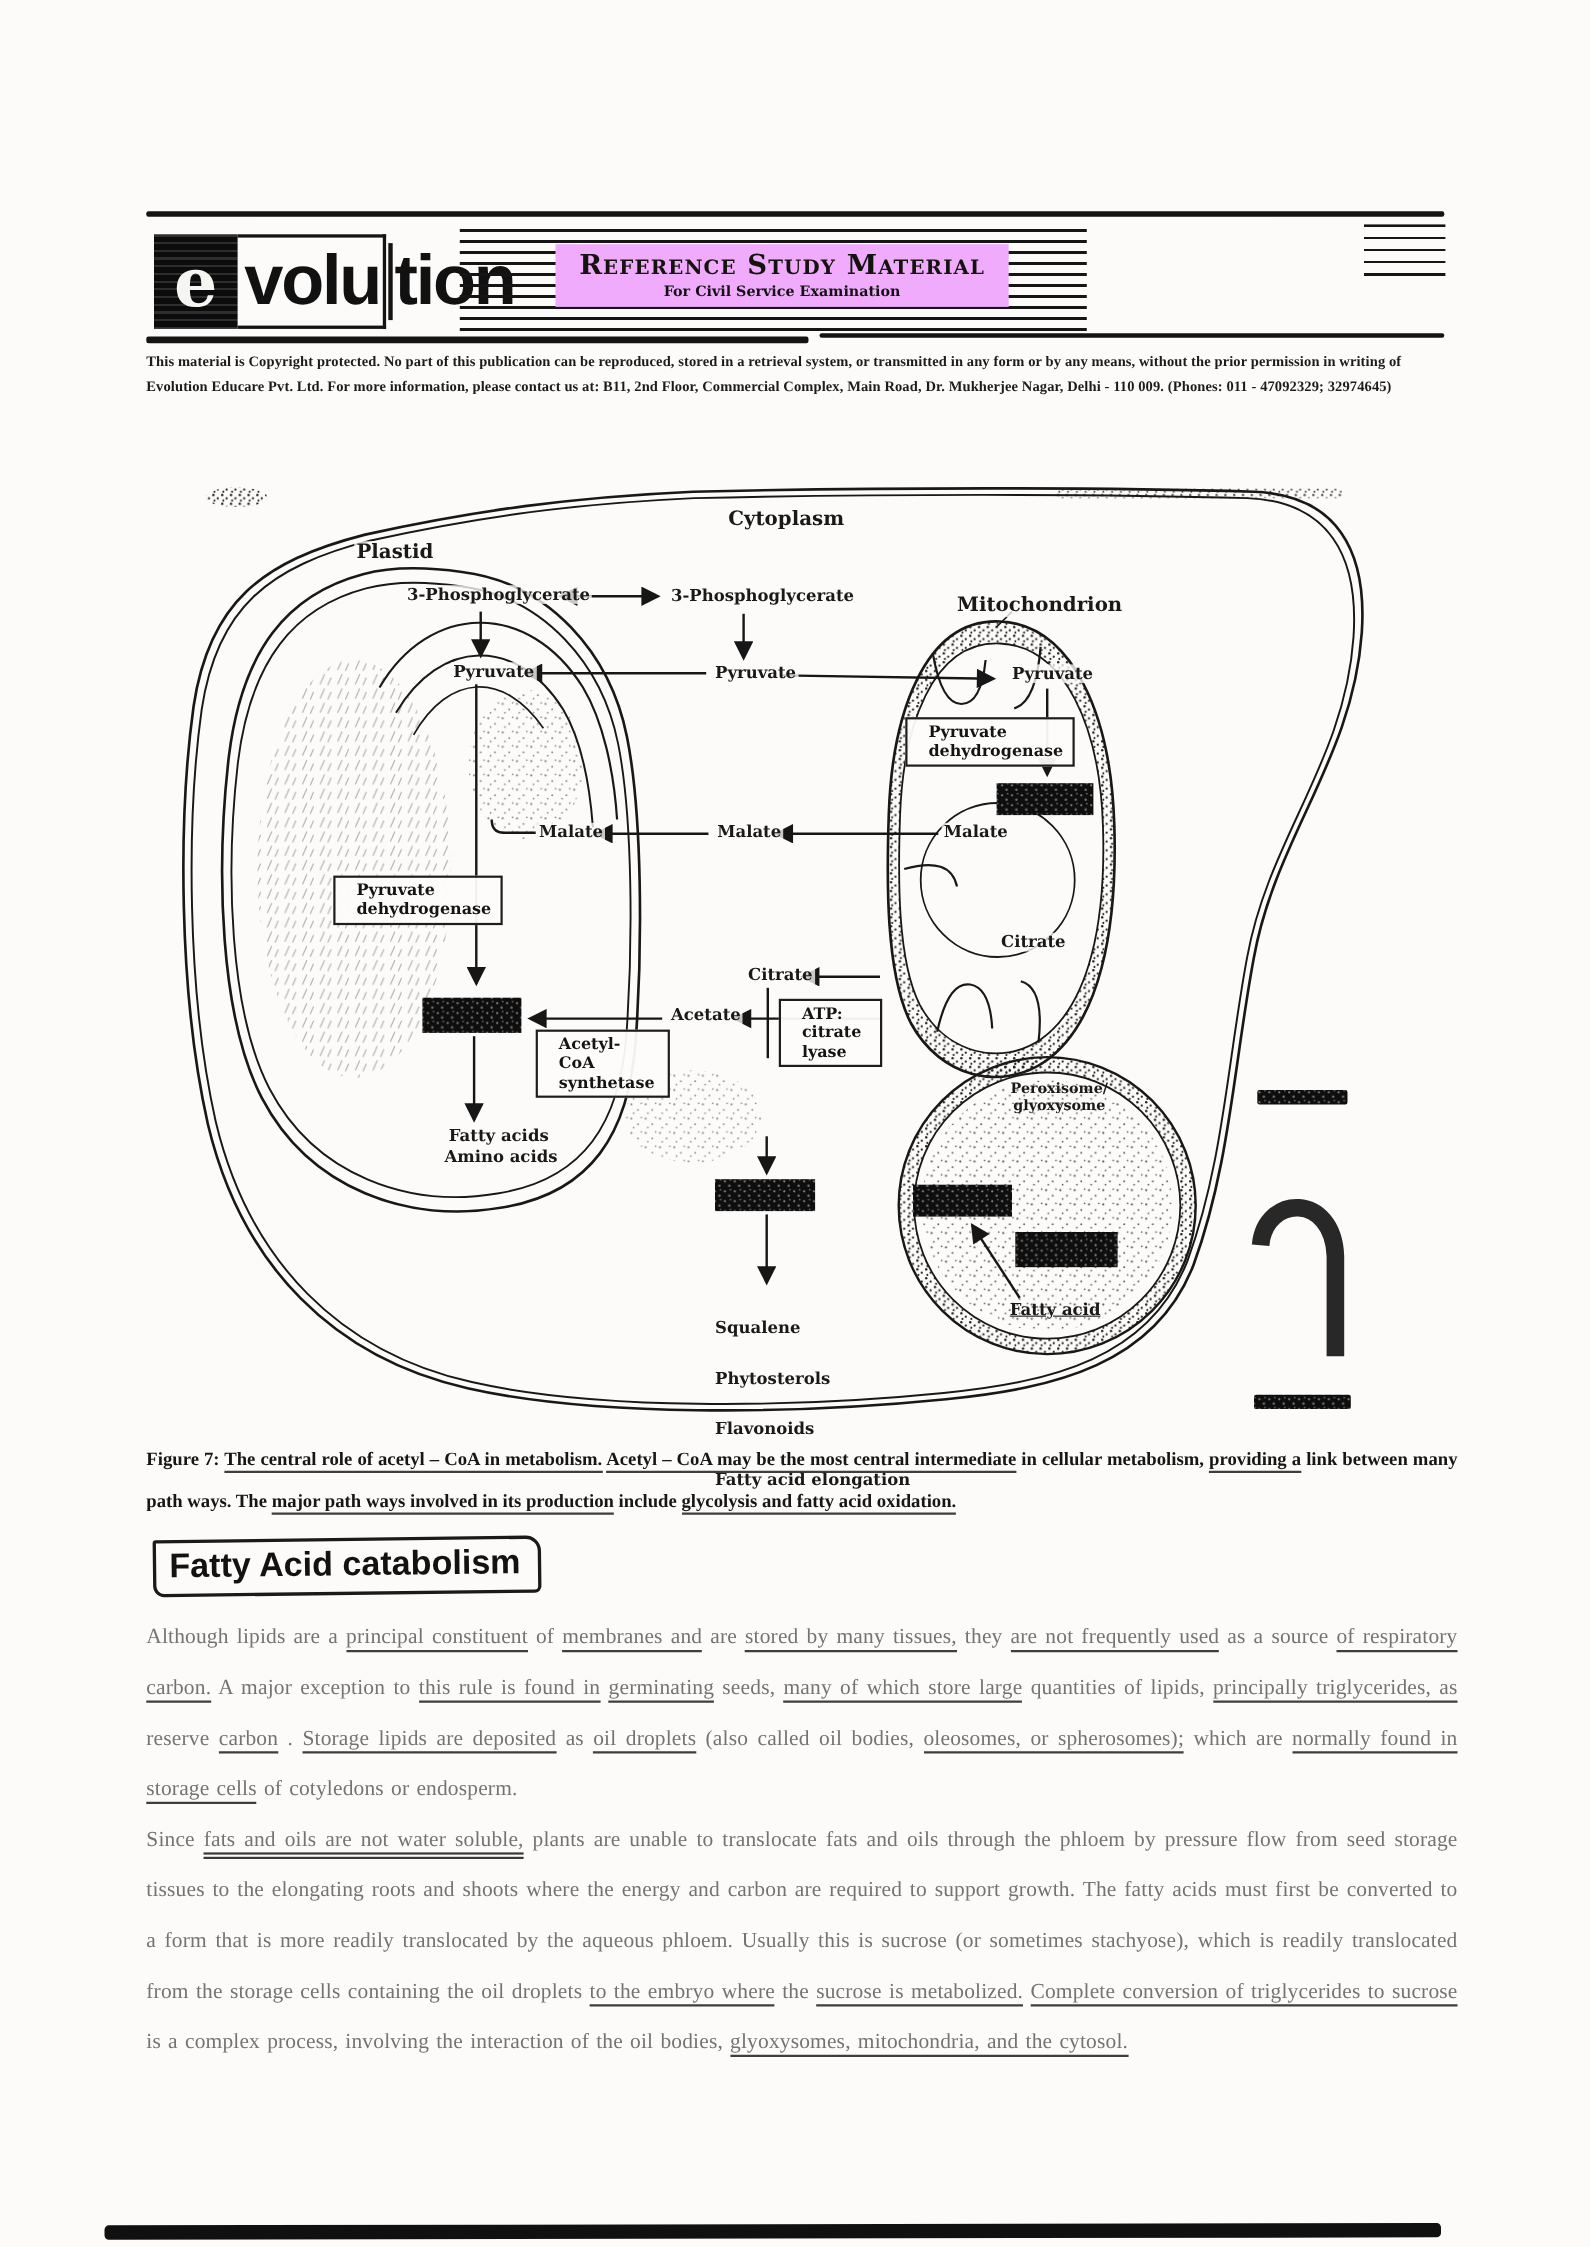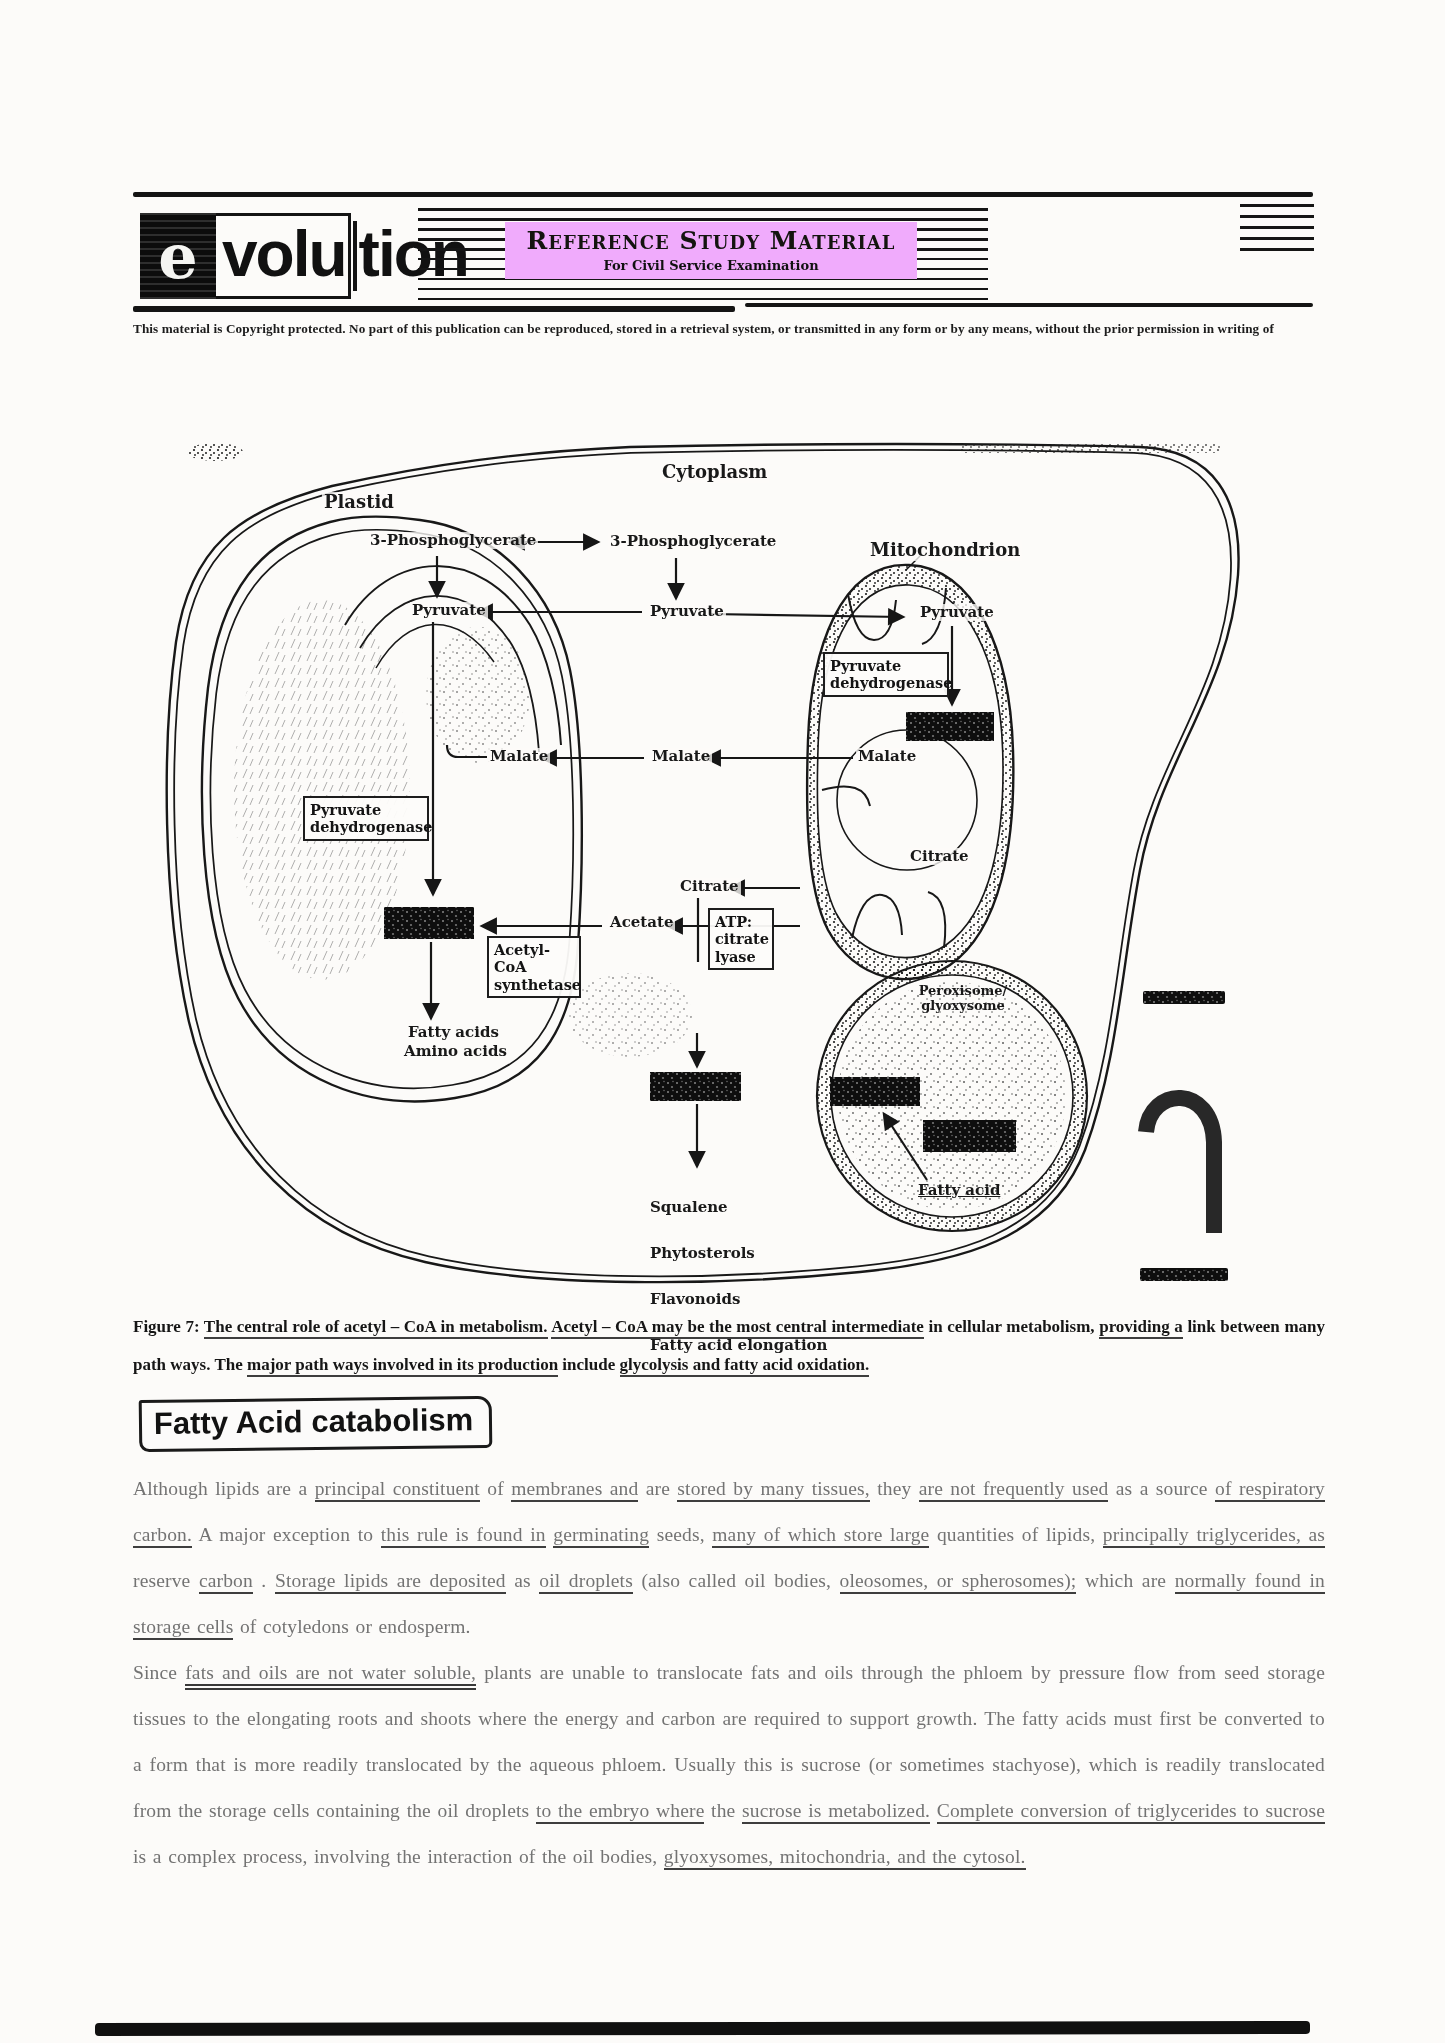--- a/index.html
+++ b/index.html
@@ -23,21 +23,21 @@
   #hdr-title-wrap{position:absolute;left:505px;top:222px;width:400px;background:#f0abfc;text-align:center;padding:4px 6px 6px;}
   #hdr-title{font:bold 25px "DejaVu Serif",serif;font-variant:small-caps;letter-spacing:1px;color:#14140f;}
   #hdr-sub{font:bold 13px "DejaVu Serif",serif;margin-top:3px;color:#111;}
   #copyright{position:absolute;left:133px;top:318px;width:1185px;font:bold 13.2px/22px "Liberation Serif",serif;
       color:#1c1c1c;letter-spacing:.1px;}
   
   .lbl{position:absolute;font:bold 15px/1.15 "DejaVu Serif",serif;color:#191919;white-space:nowrap;
        background:rgba(252,251,249,.78);padding:0 2px;}
   .lbl.big{font-size:18px;}
   .enz{position:absolute;border:2.5px solid #1d1d1d;background:rgba(253,252,250,.95);
-       font:bold 14.5px/1.2 "DejaVu Serif",serif;color:#141414;padding:3px 5px;}
+       font:bold 14.5px/1.2 "DejaVu Serif",serif;color:#141414;padding:3px 19px;}
   .prodlist div{font:bold 15px/22px "DejaVu Serif",serif;color:#191919;white-space:nowrap;margin-top:24px;}
   
   #caption{position:absolute;left:133px;top:1308px;width:1192px;font:bold 17px/38px "Liberation Serif",serif;
       color:#161616;text-align:justify;}
   #heading{position:absolute;left:139px;top:1398px;display:inline-block;border:3.5px solid #1a1a1a;
       border-radius:3px 14px 6px 10px;padding:3px 16px 7px 12px;transform:rotate(-0.7deg);
       font:bold 31px "Liberation Sans",sans-serif;color:#121212;background:rgba(252,251,249,.9);}
   .para{position:absolute;left:133px;width:1192px;font:19.5px/46px "Liberation Serif",serif;
       color:#737373;text-align:justify;letter-spacing:.15px;word-spacing:1.5px;}
   #para1{top:1466px;} #para2{top:1650px;}
@@ -65,20 +65,21 @@
   <div id="hdr-band"></div>
   <div id="hdr-band-r"></div>
   <div id="hdr-title-wrap">
     <div id="hdr-title">Reference Study Material</div>
     <div id="hdr-sub">For Civil Service Examination</div>
   </div>
   <div class="rule" style="left:133px;top:306px;width:602px;height:6px;"></div>
   <div class="rule" style="left:745px;top:303px;width:568px;height:4px;"></div>
   <div id="copyright">
     <div>This material is Copyright protected. No part of this publication can be reproduced, stored in a retrieval system, or transmitted in any form or by any means, without the prior permission in writing of</div>
+    <div>Evolution Educare Pvt. Ltd. For more information, please contact us at: B11, 2nd Floor, Commercial Complex, Main Road, Dr. Mukherjee Nagar, Delhi - 110 009. (Phones: 011 - 47092329; 32974645)</div>
   </div>
 
   <svg width="1445" height="2043" viewBox="0 0 1445 2043">
     <defs>
       <marker id="ah" viewBox="0 0 10 10" refX="8.5" refY="5" markerWidth="9" markerHeight="8" orient="auto-start-reverse">
         <path d="M0,0 L10,5 L0,10 z" fill="#161616"></path>
       </marker>
       <pattern id="stip" width="13" height="13" patternUnits="userSpaceOnUse">
         <circle cx="2" cy="3" r="1" fill="#2a2a2a"></circle>
           <circle cx="8" cy="8" r=".9" fill="#2a2a2a"></circle>

